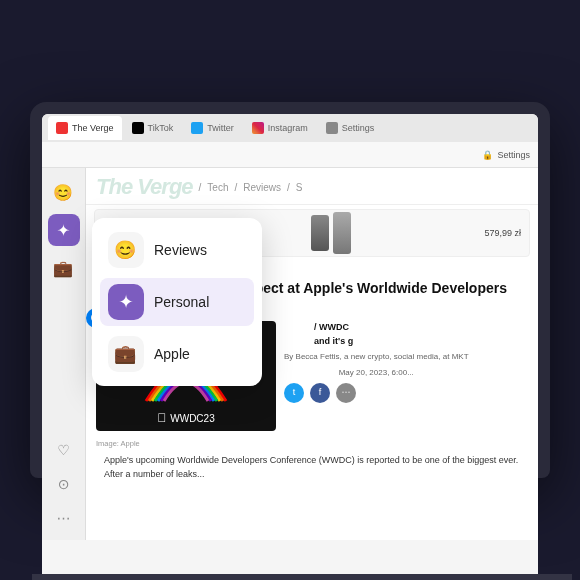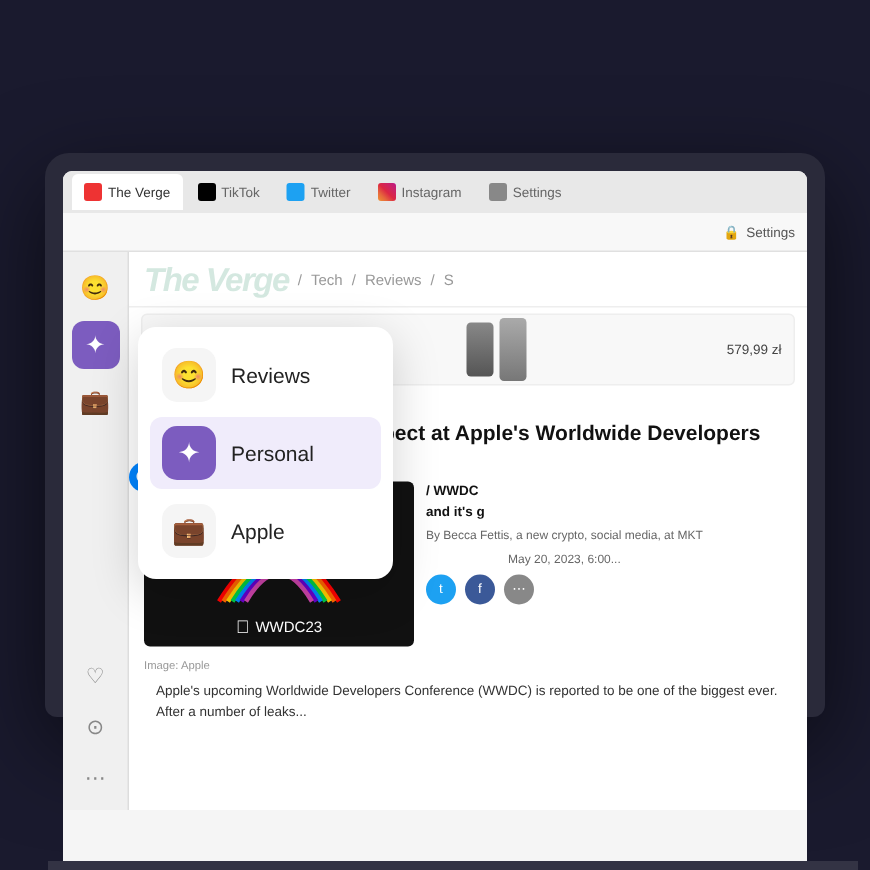--- a/index.html
+++ b/index.html
@@ -521,21 +521,21 @@
                 <path d="M25,55 Q50,14 75,55" fill="none" stroke="#6600cc" stroke-width="3"></path>
                 <path d="M28,55 Q50,18 72,55" fill="none" stroke="#cc44aa" stroke-width="3"></path>
               </svg>
               <div class="wwdc-label">
                 <span class="apple-logo"></span>
                 <span>WWDC23</span>
               </div>
             </div>
 
             <div class="article-side">
-              <div style="font-size:9px;font-weight:700;color:#111;margin-bottom:3px;">/ WWDC<br>and it's g</div>
+              <div style="font-size:9px;font-weight:700;color:#111;margin-bottom:3px;margin-left:30px;">/ WWDC<br>and it's g</div>
               <div class="article-byline">By Becca Fettis, a new crypto, social media, at MKT</div>
               <div class="article-byline">May 20, 2023, 6:00...</div>
               <div class="social-icons-row">
                 <div class="social-circle sc-twitter">t</div>
                 <div class="social-circle sc-fb">f</div>
                 <div class="social-circle sc-link">⋯</div>
               </div>
             </div>
           </div>
         </div>

